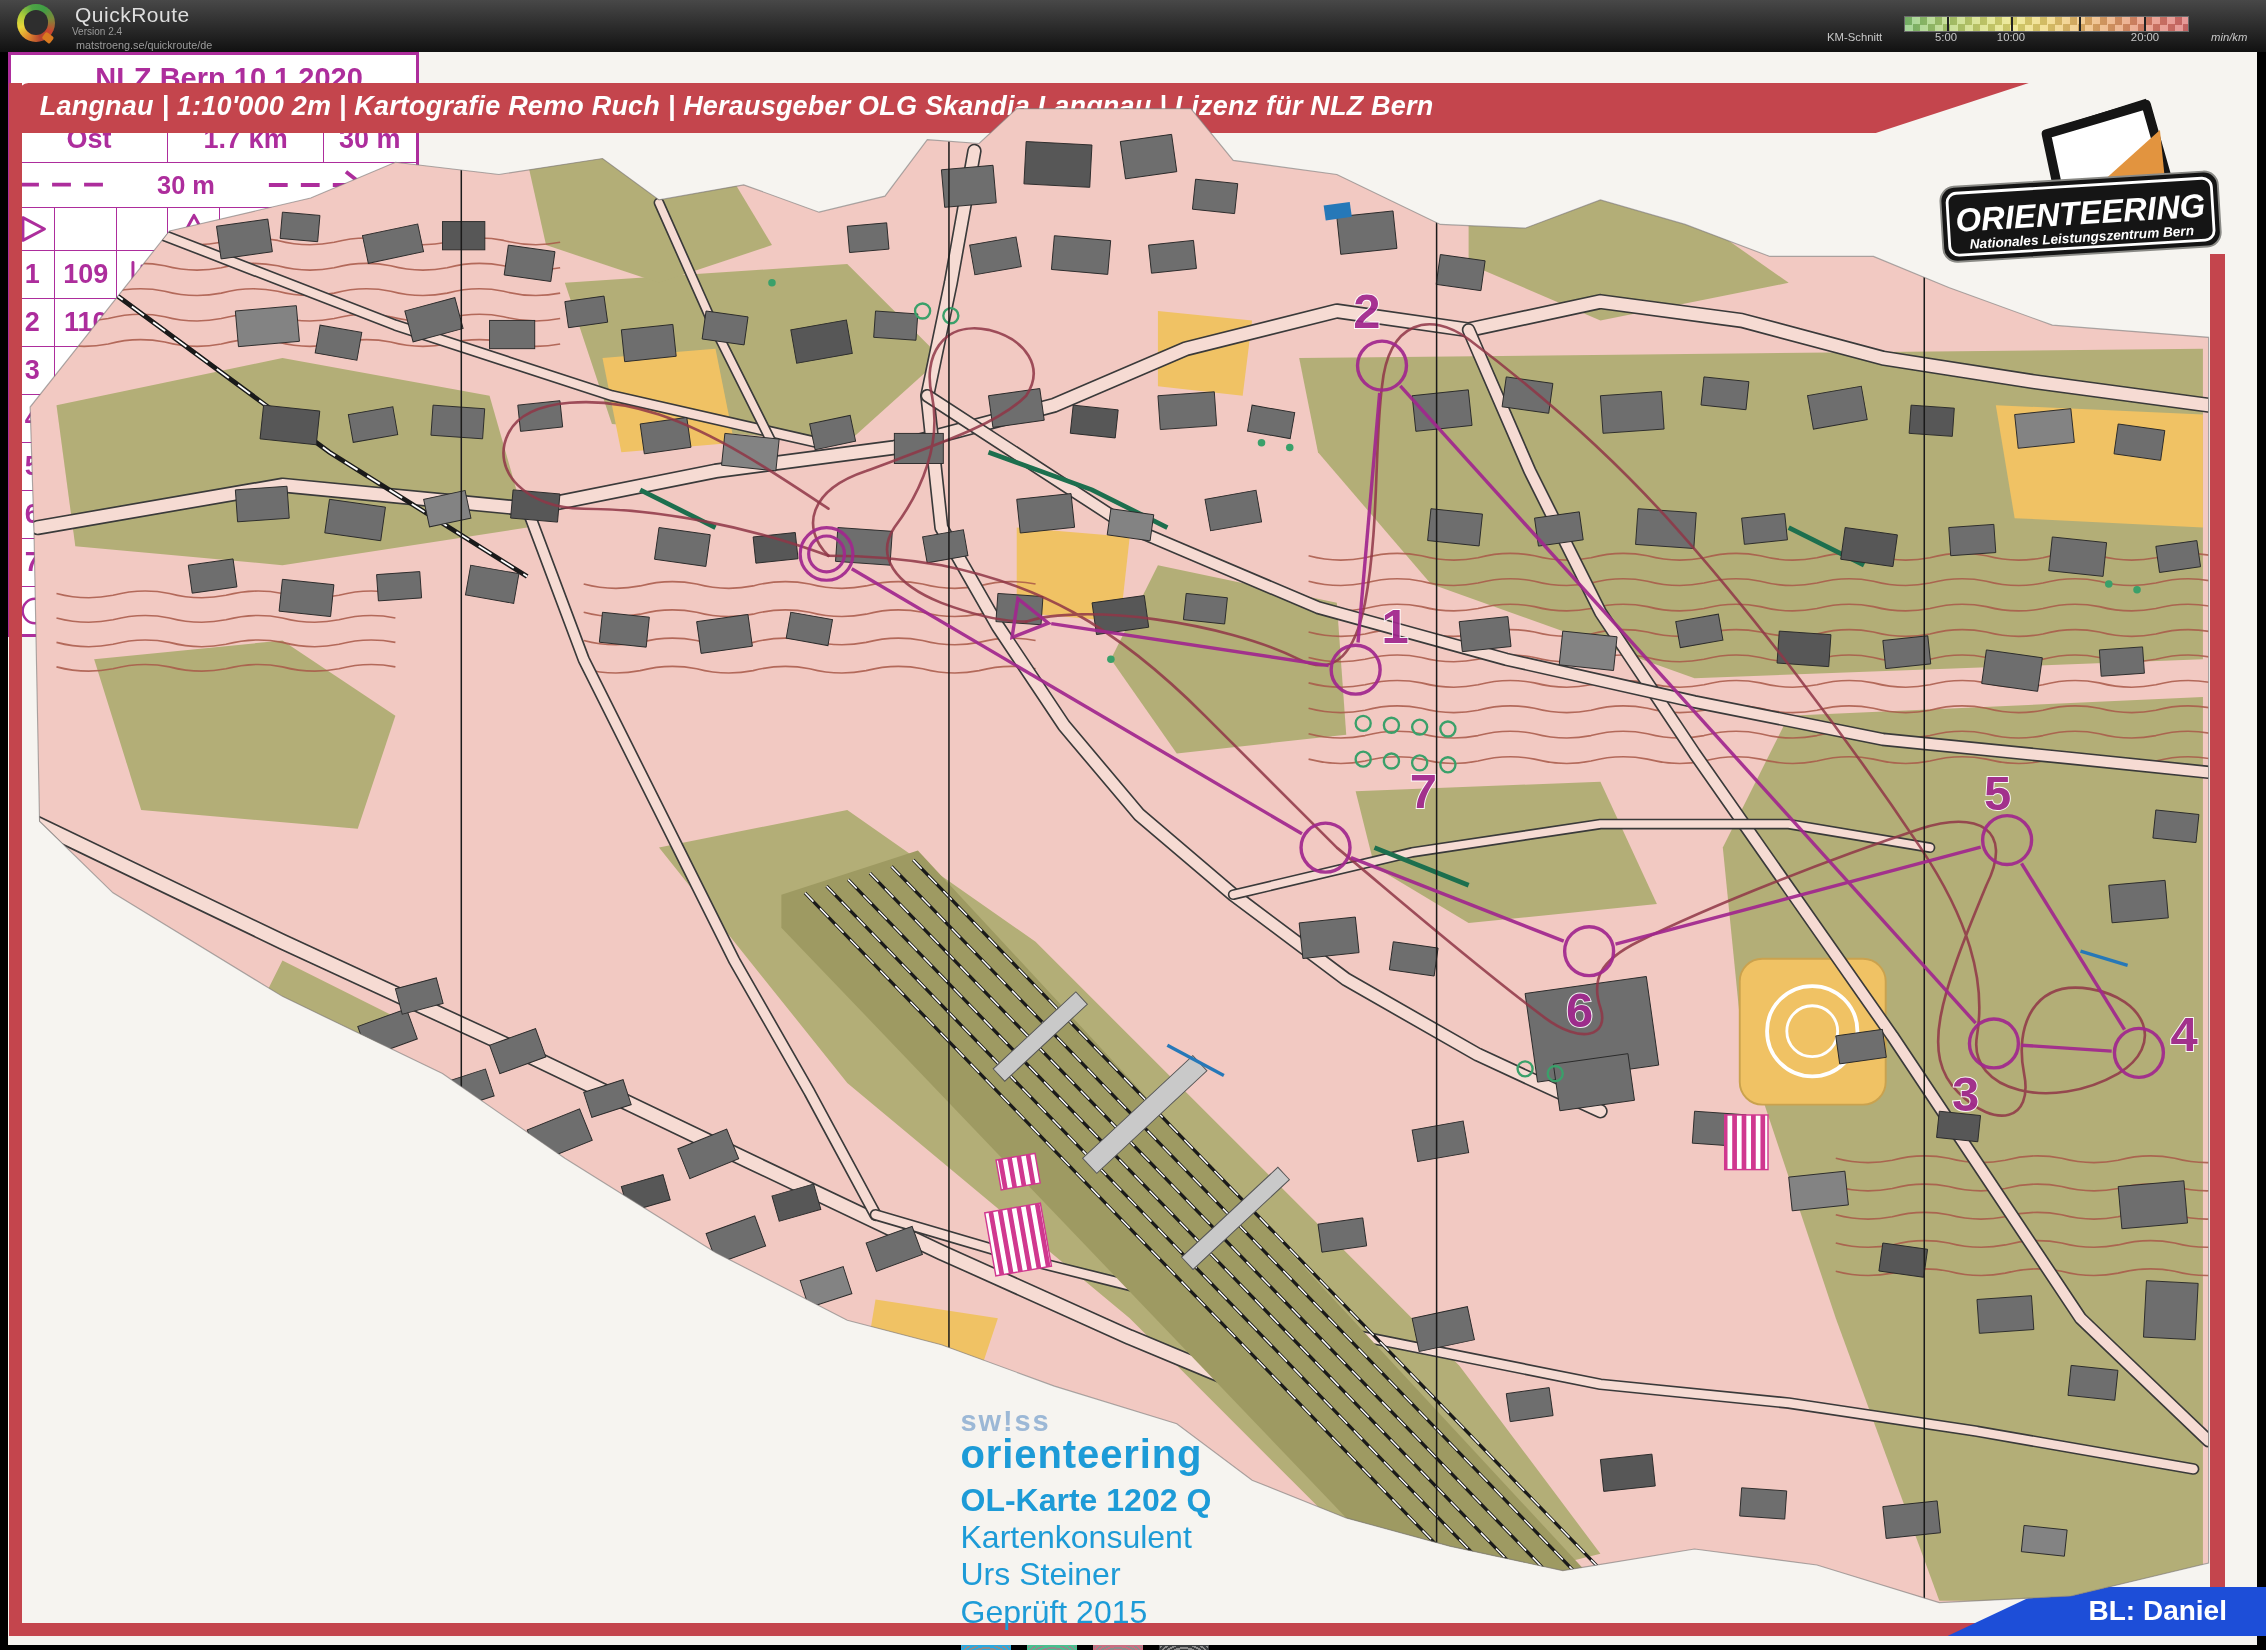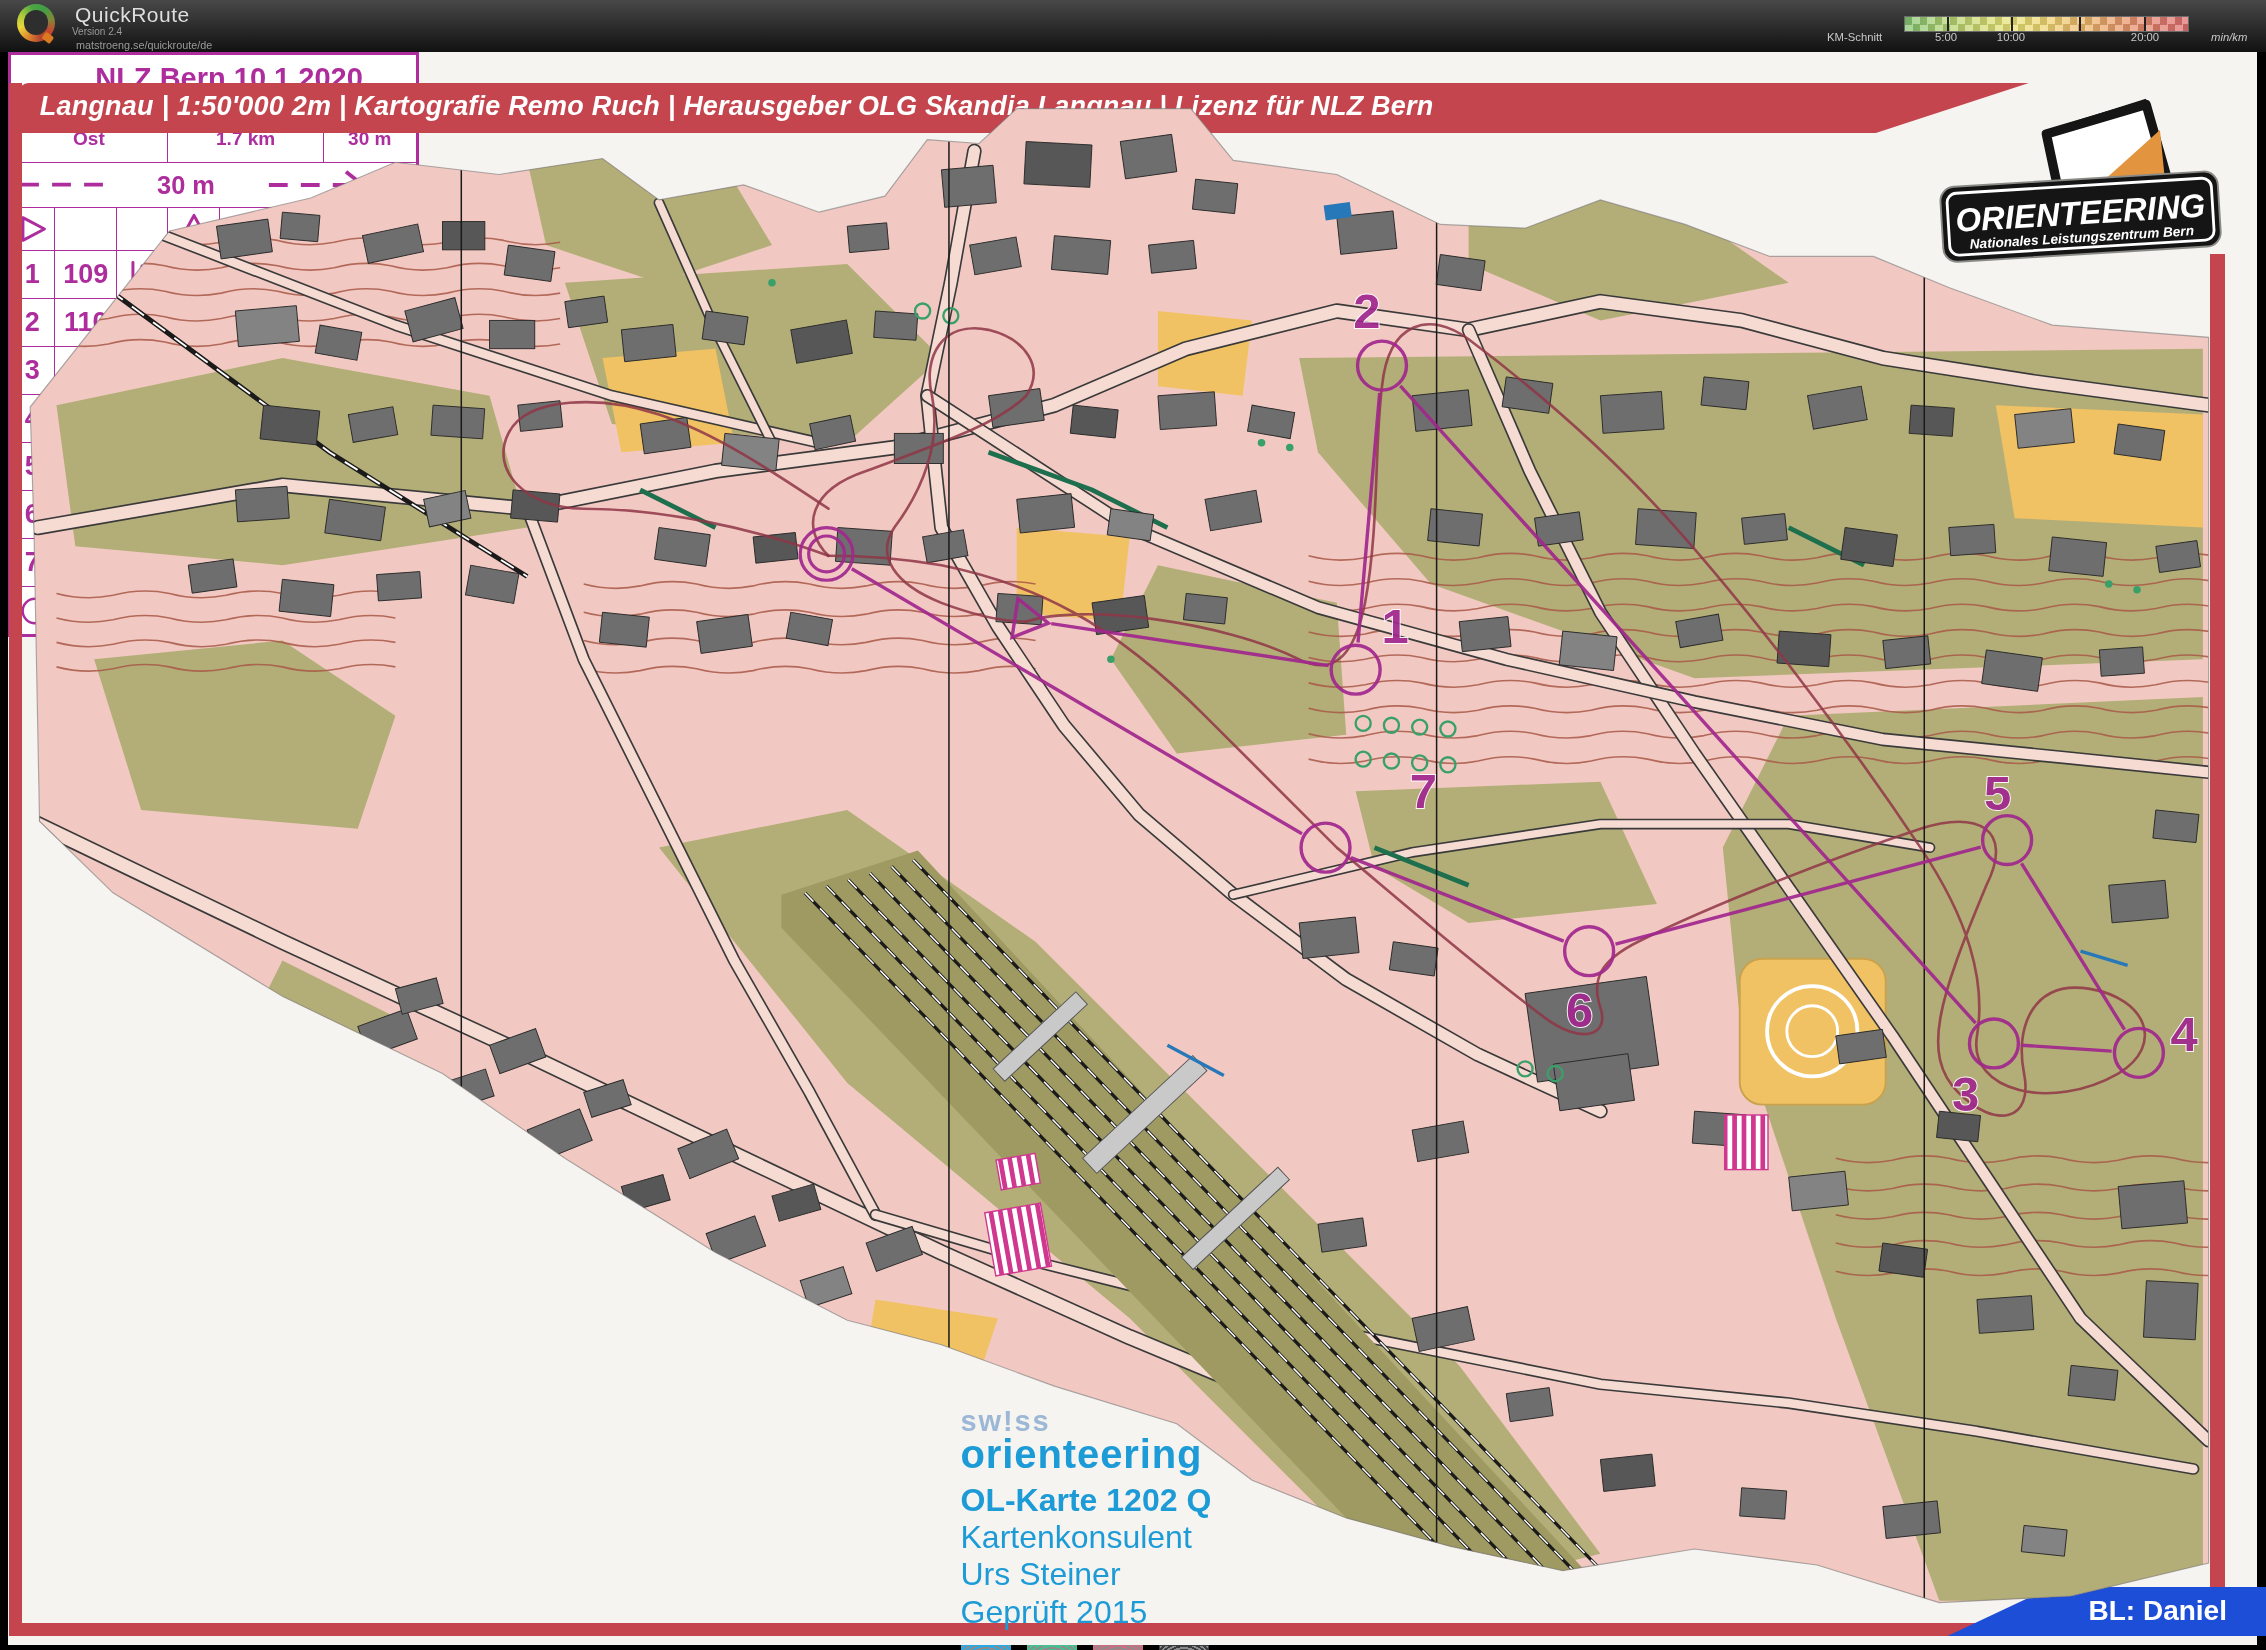--- a/index.html
+++ b/index.html
@@ -54,21 +54,21 @@
   
   #north { left:75px; top:591px; width:151px; height:160px; }
 
   
   #sheet { left:18px; top:953px; width:411px; background:#fff; border:3.3px solid #ad2d9c;
     border-collapse:collapse; table-layout:fixed; color:#ad2d9c; }
   #sheet td { border:1.6px solid #ad2d9c; text-align:center; vertical-align:middle;
     font-weight:bold; overflow:hidden; }
   #sheet .r-title td { height:49px; font-size:29px;padding-left:32px; }
   #sheet .r-thin td { height:13px; }
-  #sheet .r-info td { height:47px; font-size:19px; }
+  #sheet .r-info td { height:47px; font-size:27px; }
   #sheet .r-dist td { height:45px; font-size:25.4px; }
   #sheet .r-sym td { height:43px; }
   #sheet .r-ctl td { height:48px; font-size:27px; }
   #sheet .r-fin td { height:49px; font-size:25.4px; }
   .dist-flex { display:flex; align-items:center; justify-content:space-between; padding:0 7.5px; }
 
   
   #credits { left:953px; top:1356px; width:377px; }
   .sw-top { font-size:29px; font-weight:bold; color:#9cb8d6; letter-spacing:1.9px; line-height:.9; }
   .sw-bot { font-size:40px; font-weight:bold; color:#1d9bd7; letter-spacing:0.9px; line-height:1; }
@@ -100,21 +100,21 @@
   <div class="abs tick-label" style="left:1946px;text-align:right;">5:00</div>
   <div class="abs tick-label" style="left:2011px;">10:00</div>
   <div class="abs tick-label" style="left:2079px;margin-top:43px;">15:00</div>
   <div class="abs tick-label" style="left:2145px;">20:00</div>
   <div class="abs scale-label" style="left:2211px;font-style:italic;">min/km</div>
 </div>
 
 <div id="page" class="abs">
 
   <div id="bar-title" class="abs">
-    <span>Langnau | 1:50'000  2m |  Kartografie Remo Ruch | Herausgeber OLG Skandia Langnau |  Lizenz für NLZ Bern</span>
+    <span>Langnau | 1:10'000  2m |  Kartografie Remo Ruch | Herausgeber OLG Skandia Langnau |  Lizenz für NLZ Bern</span>
   </div>
   <div id="strip-left" class="abs red"></div>
   <div id="strip-right" class="abs red"></div>
   <div id="strip-bottom" class="abs red"></div>
   <div id="bl-banner" class="abs">
     <span>BL: Daniel</span>
   </div>
 
   <div id="o-logo" class="abs">
     <svg width="284" height="169" viewBox="0 0 302 180">

